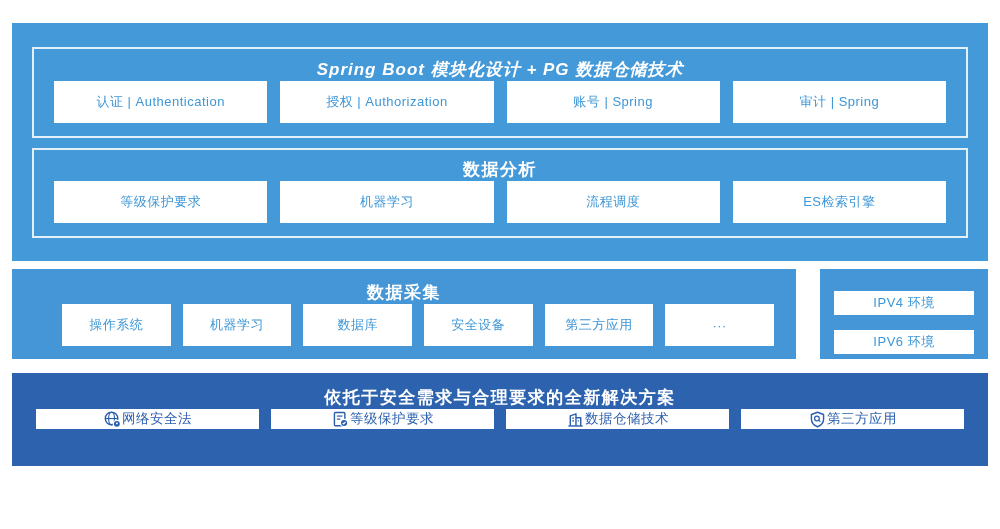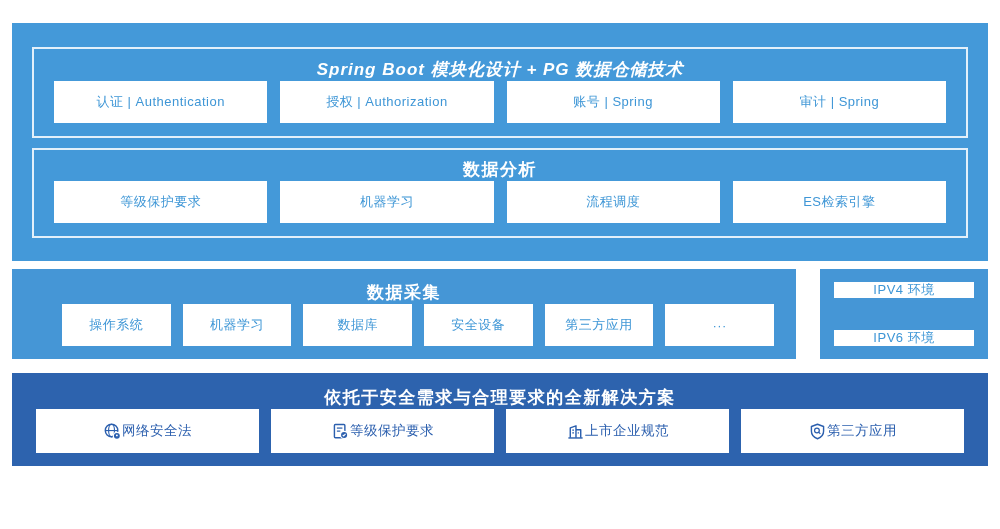--- a/index.html
+++ b/index.html
@@ -31,27 +31,27 @@
   .wbox{background:var(--box-bg);height:42px;flex:1;display:flex;align-items:center;justify-content:center;
     color:var(--box-text);font-size:13px;letter-spacing:0.5px;}
 
   
   .collect-row{margin-top:8px;display:flex;gap:24px;height:90px;}
   .collect{flex:1;background:var(--collection-bg);padding:12px 22px 14px;
     display:flex;flex-direction:column;justify-content:space-between;}
   .collect .row{gap:12px;margin-left:28px;}
   .ipv{width:168px;background:var(--collection-bg);padding:13px 14px;
     display:flex;flex-direction:column;justify-content:space-between;gap:6px;}
-  .ipv .wbox{height:16px;flex:none;font-size:13px;}
+  .ipv .wbox{height:24px;flex:none;font-size:13px;margin-top:9px;}
 
   
   .bottom{margin-top:14px;height:93px;background:var(--bottom-bg);padding:13px 24px 16px;
     display:flex;flex-direction:column;justify-content:flex-start;}
   .bottom .row{gap:12px;}
-  .sol-box{background:var(--box-bg);height:44px;flex:1;display:flex;align-items:center;justify-content:center;
+  .sol-box{background:var(--box-bg);height:20px;flex:1;display:flex;align-items:center;justify-content:center;
     color:var(--bottom-box-text);font-size:13.5px;letter-spacing:0.5px;}
   .sol-box svg{display:block;flex:none;}
 </style>
 </head>
 <body>
 
 <div class="page">
 
 
   <div class="platform">
@@ -123,21 +123,21 @@
 
       <div class="sol-box">
         <svg width="19" height="19" viewBox="0 0 20 20">
           <path d="M4.5 16.5 V6.2 L10.5 4 V16.5" fill="none" stroke="currentColor" stroke-width="1.5" stroke-linejoin="round"></path>
           <path d="M10.5 8.2 H15.5 V16.5" fill="none" stroke="currentColor" stroke-width="1.5" stroke-linejoin="round"></path>
           <line x1="2.5" y1="16.8" x2="17.5" y2="16.8" stroke="currentColor" stroke-width="1.5"></line>
           <line x1="6.6" y1="8.5" x2="8.4" y2="8.5" stroke="currentColor" stroke-width="1.2"></line>
           <line x1="6.6" y1="11.5" x2="8.4" y2="11.5" stroke="currentColor" stroke-width="1.2"></line>
           <line x1="12.3" y1="11.5" x2="13.7" y2="11.5" stroke="currentColor" stroke-width="1.2"></line>
         </svg>
-        <span>上市企业规范</span>
+        <span>数据仓储技术</span>
       </div>
 
       <div class="sol-box">
         <svg width="19" height="19" viewBox="0 0 20 20">
           <path d="M10 2.4 L16.4 4.7 V9.8 C16.4 13.8 13.7 16.3 10 17.6 C6.3 16.3 3.6 13.8 3.6 9.8 V4.7 Z" fill="none" stroke="currentColor" stroke-width="1.5" stroke-linejoin="round"></path>
           <circle cx="9.4" cy="8.9" r="2.5" fill="none" stroke="currentColor" stroke-width="1.3"></circle>
           <line x1="11.2" y1="10.7" x2="13" y2="12.5" stroke="currentColor" stroke-width="1.3"></line>
         </svg>
         <span>第三方应用</span>
       </div>

